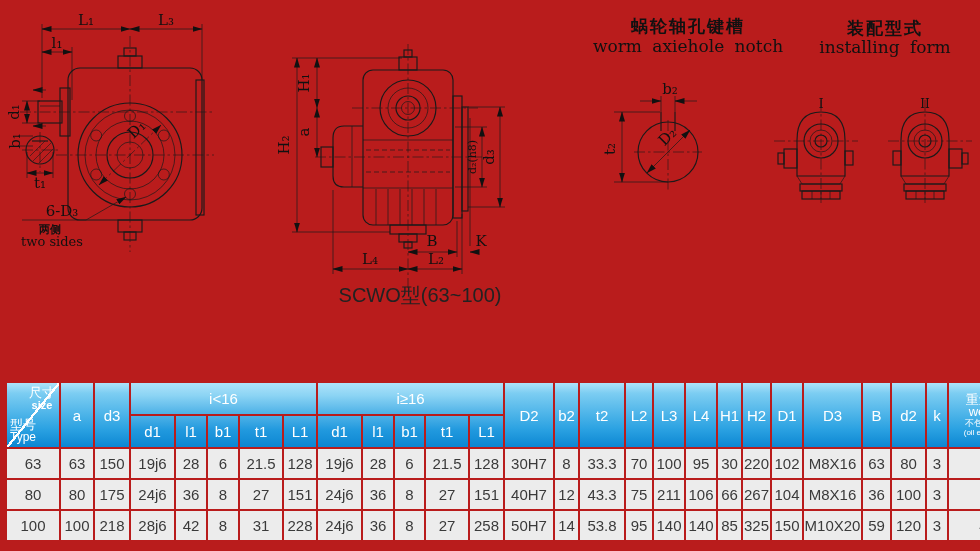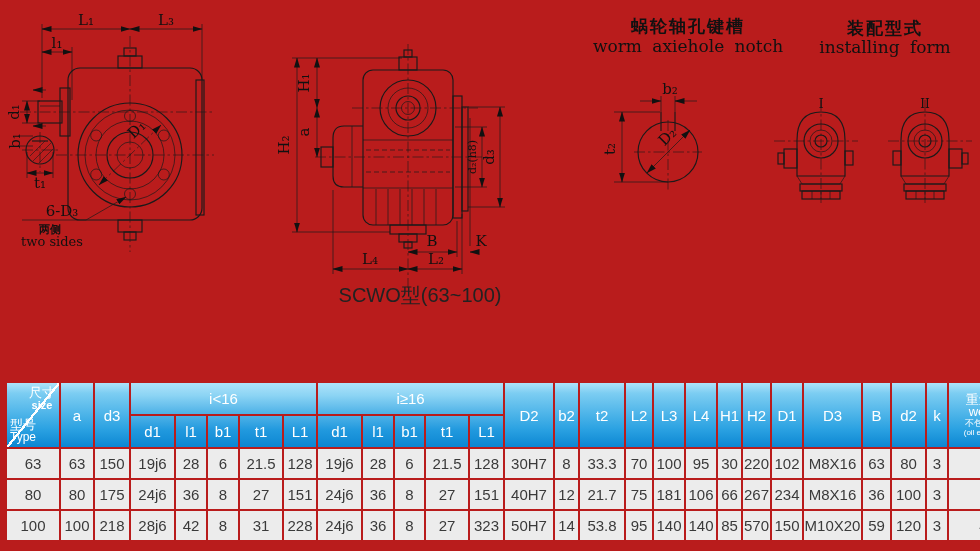--- a/index.html
+++ b/index.html
@@ -387,55 +387,55 @@
             <td>8</td>
             <td>27</td>
             <td>151</td>
             <td>24j6</td>
             <td>36</td>
             <td>8</td>
             <td>27</td>
             <td>151</td>
             <td>40H7</td>
             <td>12</td>
-            <td>21.7</td>
+            <td>43.3</td>
             <td>75</td>
-            <td>181</td>
+            <td>211</td>
             <td>106</td>
             <td>66</td>
             <td>267</td>
-            <td>234</td>
+            <td>104</td>
             <td>M8X16</td>
             <td>36</td>
             <td>100</td>
             <td>3</td>
             <td>24</td>
           </tr>
           <tr>
             <td>100</td>
             <td>100</td>
             <td>218</td>
             <td>28j6</td>
             <td>42</td>
             <td>8</td>
             <td>31</td>
             <td>228</td>
             <td>24j6</td>
             <td>36</td>
             <td>8</td>
             <td>27</td>
-            <td>323</td>
+            <td>258</td>
             <td>50H7</td>
             <td>14</td>
             <td>53.8</td>
             <td>95</td>
             <td>140</td>
             <td>140</td>
             <td>85</td>
-            <td>570</td>
+            <td>325</td>
             <td>150</td>
             <td>M10X20</td>
             <td>59</td>
             <td>120</td>
             <td>3</td>
             <td>41</td>
           </tr>
         </tbody>
     </table>
   </div>

